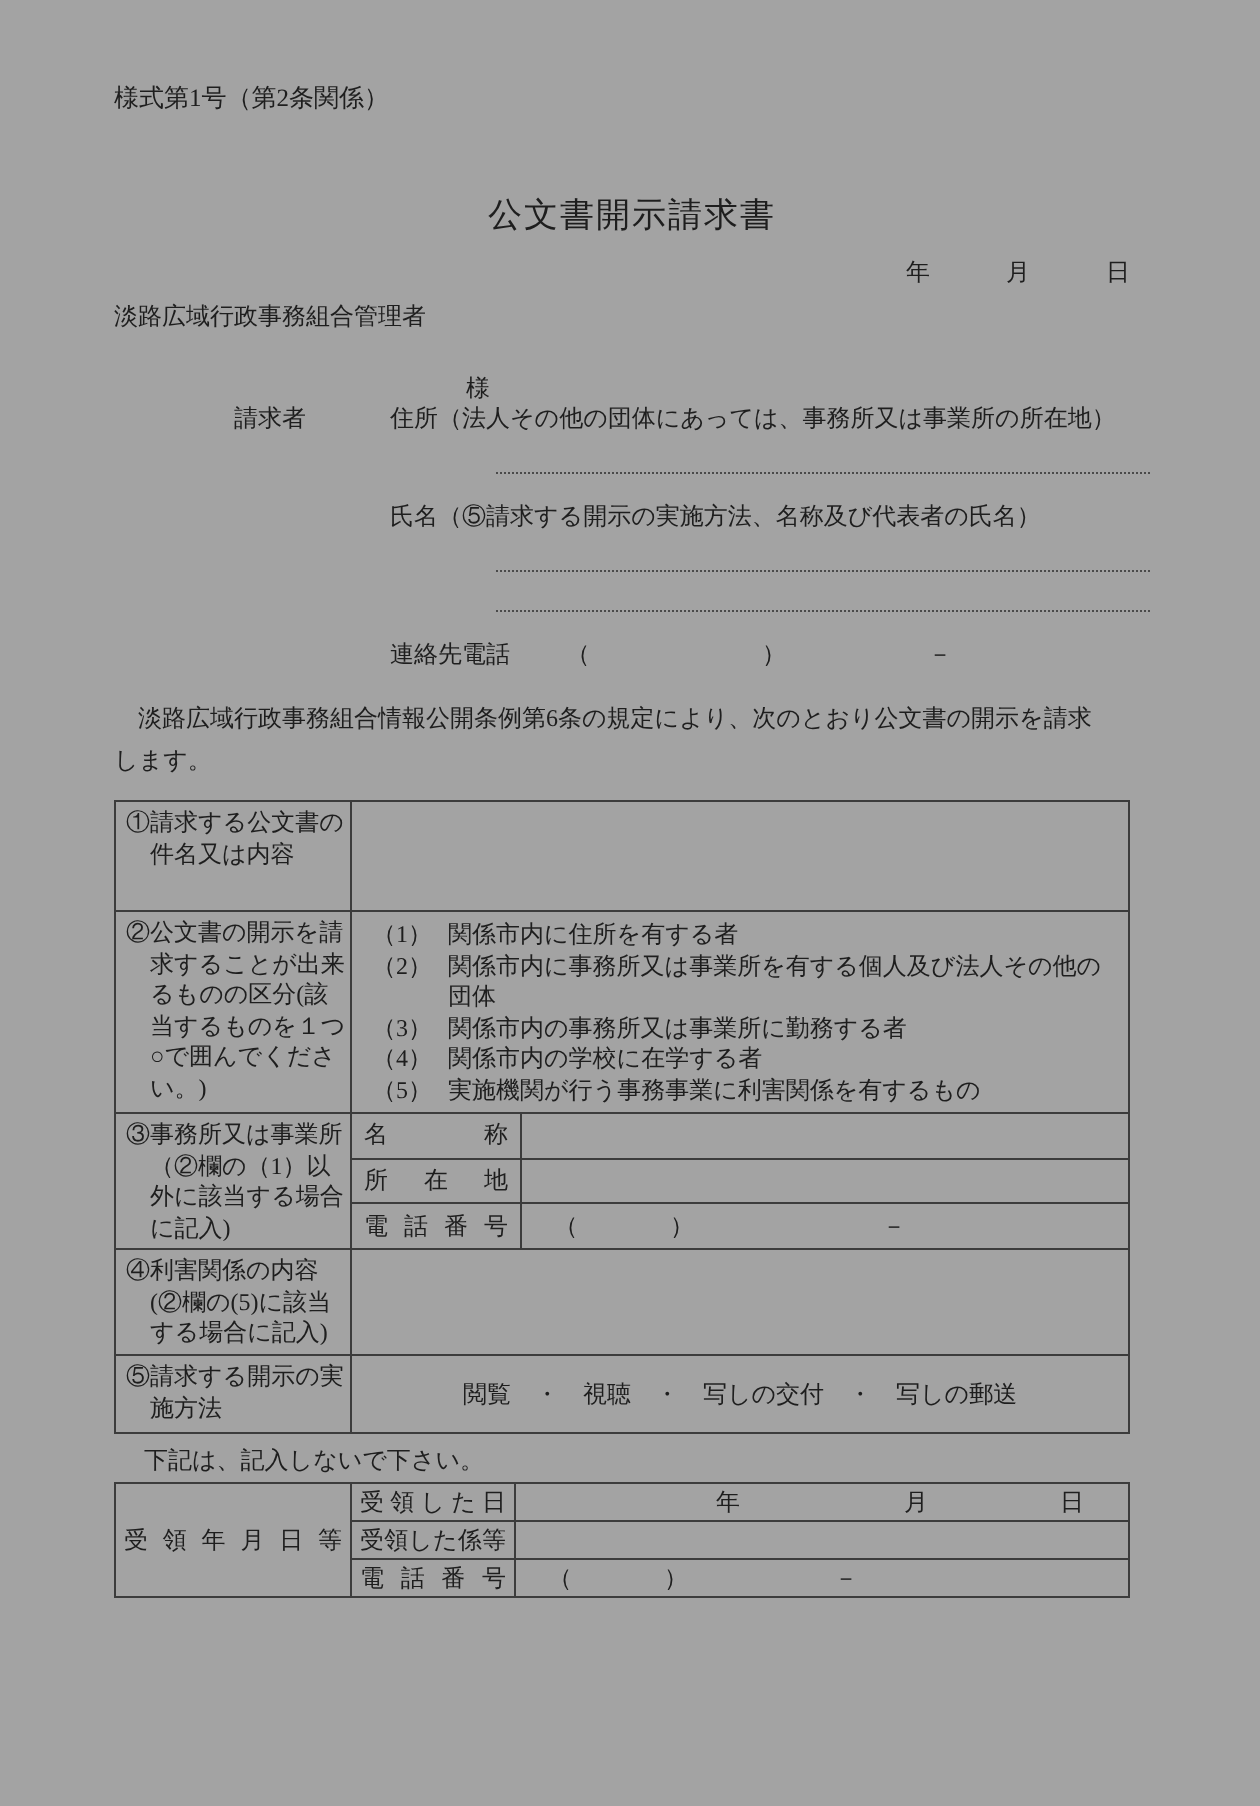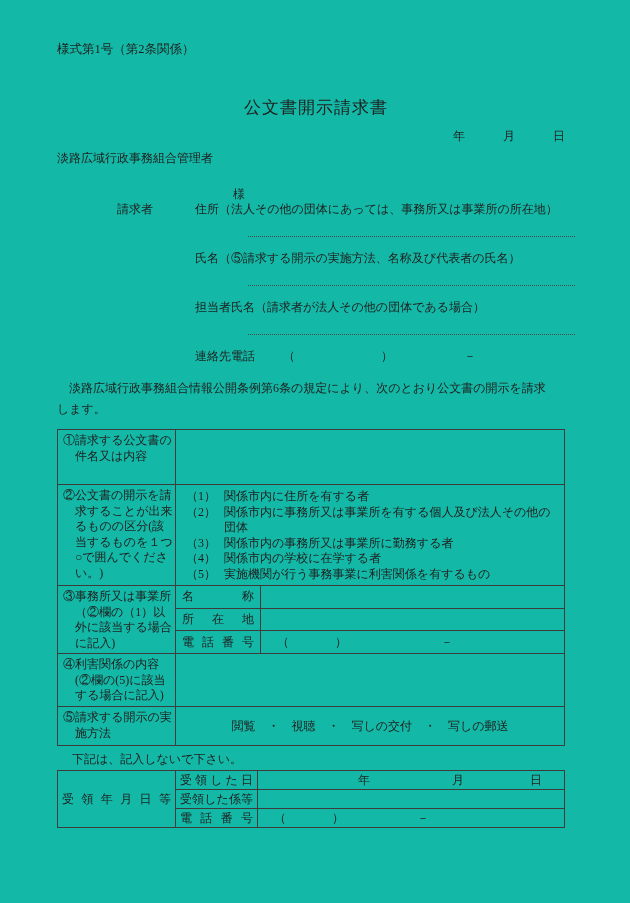--- a/index.html
+++ b/index.html
@@ -1,20 +1,20 @@
 <!DOCTYPE html>
 <html><head>
 <meta charset="utf-8">
 <style>
   html,body{margin:0;padding:0;background:#e9e9e9;}
   .page{
     position:relative;
     width:630px;height:903px;
     margin:0 auto;
-    background:#14b8a6;
+    background:#a3a3a3;
     color:#1e1e1e;
     font-family:"Liberation Serif","DejaVu Serif",serif;
     font-size:12px;
     box-sizing:border-box;
     padding:42px 55px 0 57px;
     overflow:hidden;
   }
   .form-code{font-size:12.5px;line-height:15px;}
   .doc-title{
     text-align:center;font-size:17px;line-height:23px;
@@ -102,21 +102,20 @@
 
   <div class="honorific">様</div>
 
   <div class="requester">
     <div class="req-label">請求者</div>
     <div class="req-fields">
       <div class="req-field">住所（法人その他の団体にあっては、事務所又は事業所の所在地）</div>
       <div class="dotted-line"></div>
       <div class="req-field">氏名（⑤請求する開示の実施方法、名称及び代表者の氏名）</div>
       <div class="dotted-line"></div>
-      <div class="req-field">担当者氏名（請求者が法人その他の団体である場合）</div>
       <div class="dotted-line"></div>
       <div class="phone-row">
         <span>連絡先電話</span>
         <span class="p-open">（</span>
         <span class="p-close">）</span>
         <span class="p-dash">－</span>
       </div>
     </div>
   </div>
 

